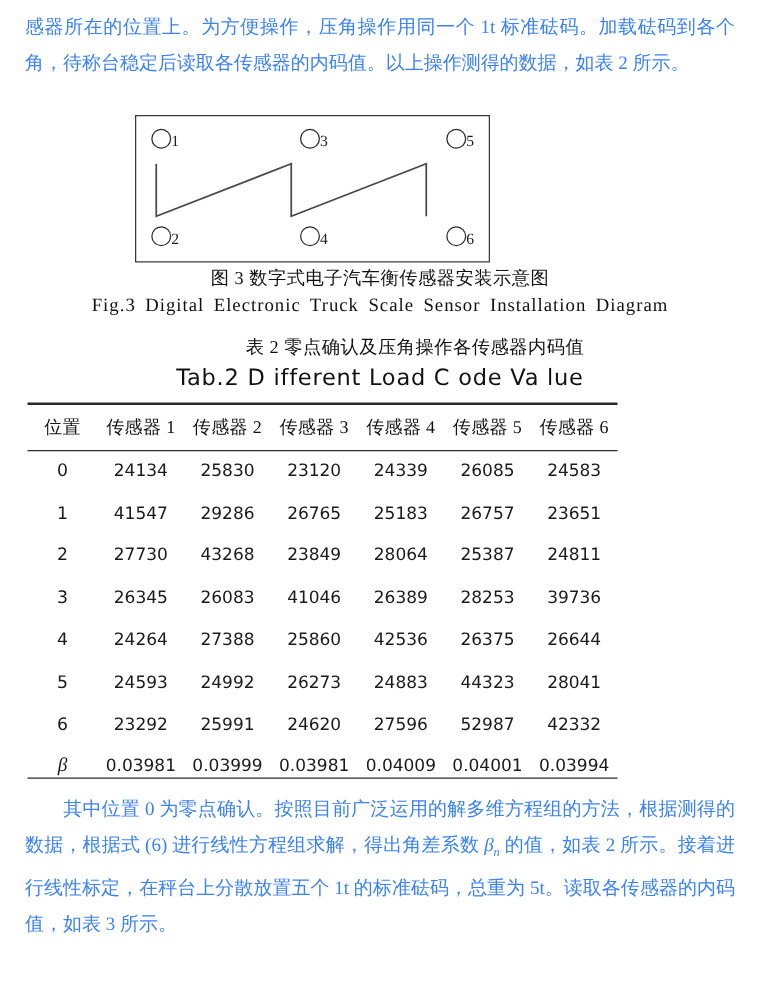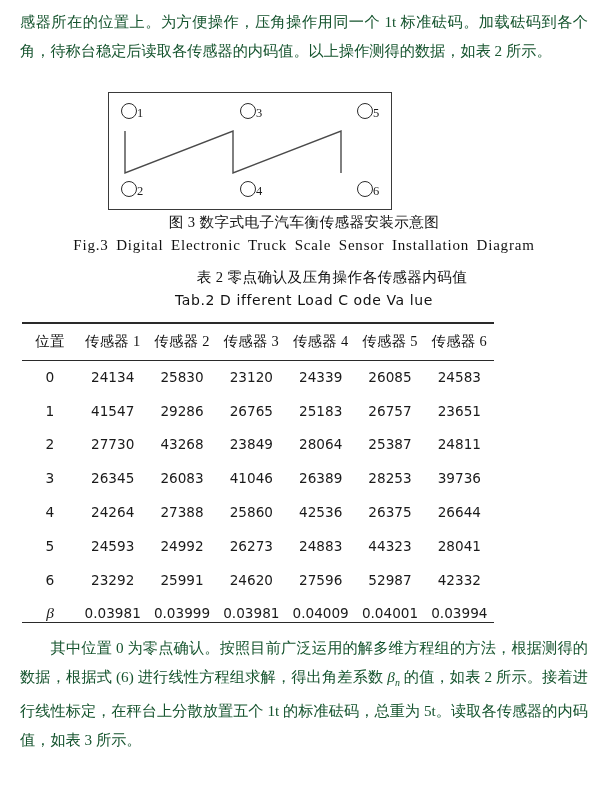--- a/index.html
+++ b/index.html
@@ -16,21 +16,21 @@
     color: #111111;
   }
 
   
   .para {
     position: absolute;
     left: 20px;
     width: 568px;
     font-size: 15.2px;
     line-height: 28.5px;
-    color: #14532d;
+    color: #3b82f6;
     text-align: justify;
     text-justify: inter-ideograph;
   }
   .para .indent { display: inline-block; width: 2em; }
 
   
   #figure-block {
     position: absolute;
     left: 0;
     top: 92px;
@@ -93,21 +93,21 @@
     word-spacing: 3px;
   }
   #tab-caption-cn {
     top: 268px;
     font-size: 14.6px;
     letter-spacing: 0.4px;
     padding-left: 28px;
   }
   #tab-caption-en {
     top: 292px;
-    font-size: 14px;
+    font-size: 18px;
     font-family: "DejaVu Sans", sans-serif;
     letter-spacing: 0.6px;
     font-weight: 400;
   }
 
   
   #data-table {
     position: absolute;
     left: 22px;
     top: 322px;

